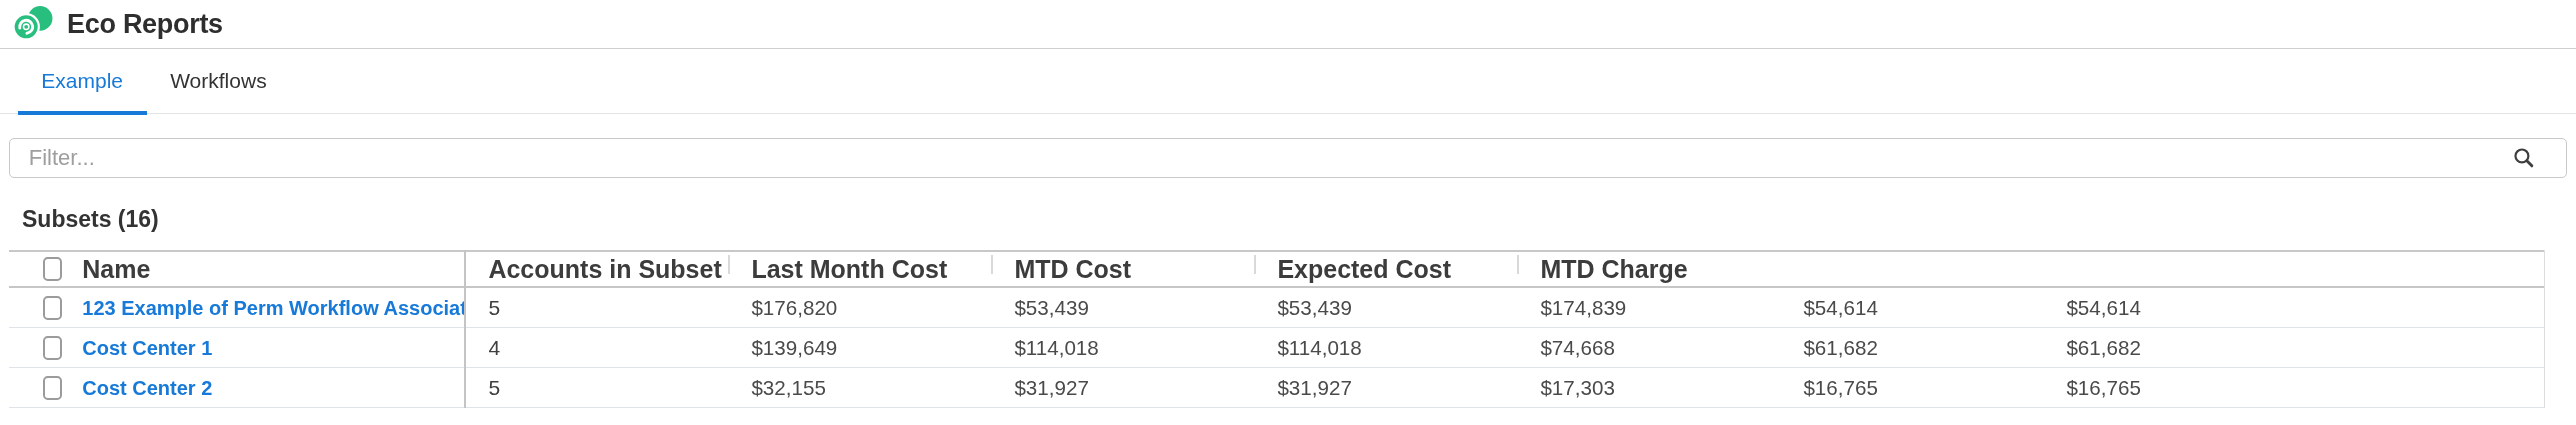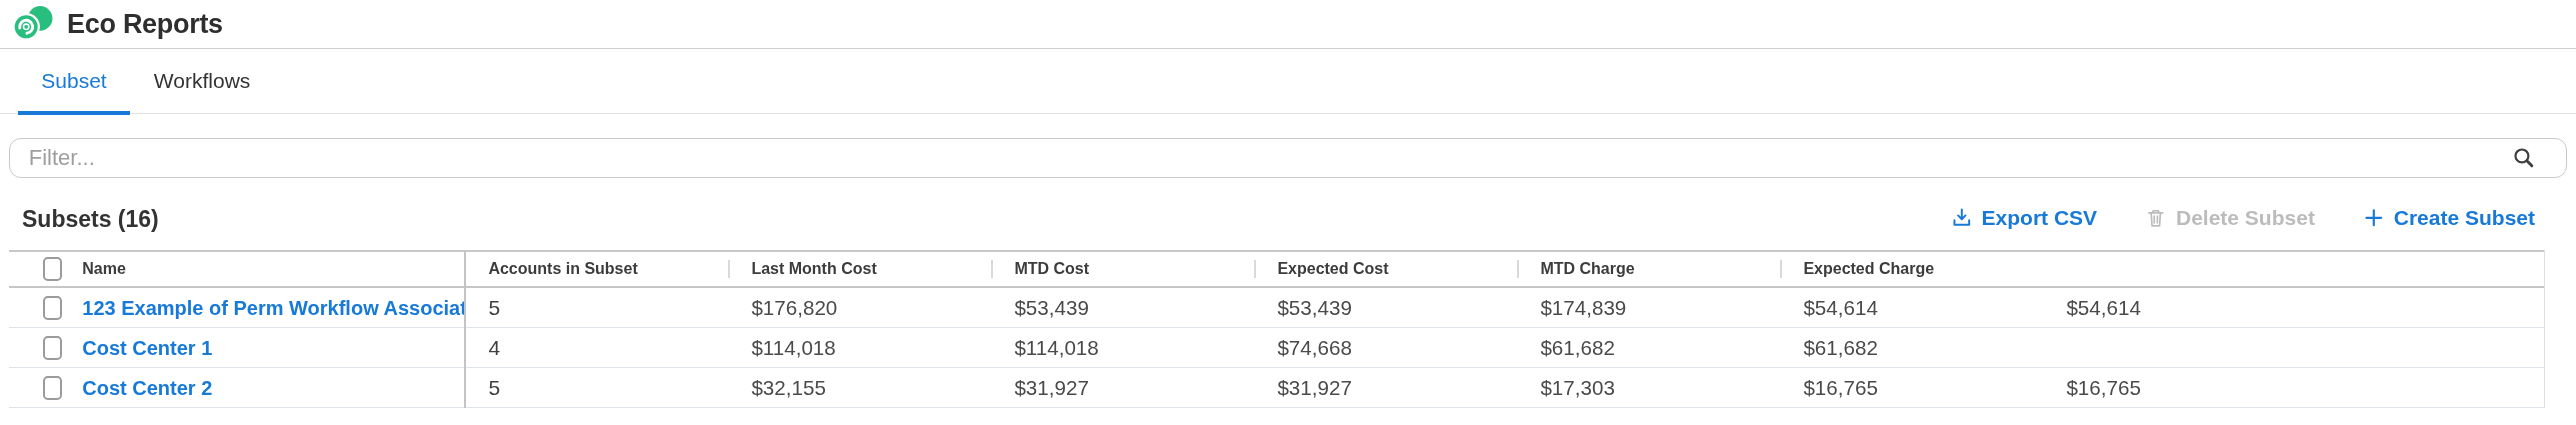--- a/index.html
+++ b/index.html
@@ -18,42 +18,42 @@
 
   
   .tabs-bar { height:65px; border-bottom:1.8px solid #e3e3e3; display:flex; align-items:stretch; padding-left:17.7px; }
   .tab { display:flex; align-items:center; padding:0 23.6px; font-size:21px; color:#333; position:relative; cursor:pointer; }
   .tab.tab-active { color:#1779d8; }
   .tab.tab-active::after { content:''; position:absolute; left:0; right:0; bottom:-1.8px; height:4.1px; background:#1779d8; }
 
   
   .filter-row { margin:23.6px 8.8px 0 8.8px; position:relative; }
   .filter-input {
-    width:100%; height:40px; border:1.8px solid #c9c9c9; border-radius:12px;
+    width:100%; height:40px; border:1.8px solid #c9c9c9; border-radius:5px;
     font-size:22px; padding:0 65px 0 19px; color:#444; outline:none;
     font-family:"Liberation Sans", sans-serif;
   }
   .filter-input::placeholder { color:#9e9e9e; }
   .search-icon { position:absolute; right:31px; top:7.7px; width:25px; height:25px; cursor:pointer; }
 
   
   .toolbar { display:flex; justify-content:space-between; align-items:flex-start; margin:28px 41px 17.7px 22px; }
   .section-title { font-size:23px; font-weight:700; color:#333; }
   .toolbar-actions { display:flex; align-items:center; gap:47px; }
   .tool-btn { display:flex; align-items:center; gap:8.3px; font-size:21px; font-weight:700; color:#1779d8; cursor:pointer; white-space:nowrap; }
   .tool-btn.disabled { color:#bcbcbc; cursor:default; }
   .tool-btn svg { width:23.6px; height:23.6px; flex:none; }
 
   
   .subset-table { margin-left:8.8px; width:2536px; position:relative; border-right:1.8px solid #dedede; }
   .name-divider { position:absolute; left:455px; top:0; bottom:0; width:1.8px; background:#c4c4c4; }
   .thead {
     display:flex; align-items:center; height:38px;
     border-top:2.4px solid #c8c8c8; border-bottom:2.4px solid #c6c6c6;
-    font-size:16px; font-weight:700; color:#3c3c3c;
+    font-size:25px; font-weight:700; color:#3c3c3c;
   }
   .trow {
     display:flex; align-items:center; height:40px;
     border-bottom:1.8px solid #dde3e9; font-size:20.6px; color:#4a4a4a;
   }
   .col-check { width:70px; flex:none; display:flex; align-items:center; padding-left:34px; }
   .checkbox {
     width:19px; height:23.6px; flex:none; background:#fff;
     border:2.4px solid #9b9b9b; border-radius:4.7px; cursor:pointer; display:inline-block;
   }
@@ -73,73 +73,52 @@
     <circle cx="14" cy="19.5" r="10.3" fill="#27be7e"></circle>
     <circle cx="14" cy="19.5" r="5.8" fill="none" stroke="#ffffff" stroke-width="2.6" stroke-dasharray="27 10" stroke-linecap="round" transform="rotate(170 14 19.5)"></circle>
     <circle cx="14" cy="19.5" r="3.1" fill="#ffffff"></circle>
     <circle cx="14" cy="19.5" r="1.7" fill="#27be7e"></circle>
   </svg>
   <div class="app-title">Eco Reports</div>
 </div>
 
 <div class="tabs-bar">
   <div class="tab tab-active">
-    <span>Subset</span>
+    <span>Example</span>
   </div>
   <div class="tab">
     <span>Workflows</span>
   </div>
 </div>
 
 <div class="filter-row">
   <input class="filter-input" type="text" placeholder="Filter..." style="">
   <svg class="search-icon" viewBox="0 0 24 24" aria-hidden="true">
     <circle cx="10.5" cy="10.5" r="6.2" stroke="#3f3f3f" stroke-width="2.1" fill="none"></circle>
     <path d="M15.2 15.2L20 20" stroke="#3f3f3f" stroke-width="2.8" stroke-linecap="round"></path>
   </svg>
 </div>
 
 <div class="toolbar">
   <div class="section-title">Subsets (16)</div>
-  <div class="toolbar-actions">
-    <div class="tool-btn">
-      <svg viewBox="0 0 24 24" aria-hidden="true">
-        <path d="M12 3.5v9.5M8.2 9.6l3.8 3.9 3.8-3.9M4.5 14.5v4.6h15v-4.6" stroke="currentColor" stroke-width="2" fill="none" stroke-linecap="round" stroke-linejoin="round"></path>
-      </svg>
-      <span>Export CSV</span>
-    </div>
-    <div class="tool-btn disabled">
-      <svg viewBox="0 0 24 24" aria-hidden="true">
-        <path d="M5 7h14M9.2 7V4.8h5.6V7M7.3 7l.9 13.2h7.6L16.7 7M10.4 10.3v6.8M13.6 10.3v6.8" stroke="currentColor" stroke-width="1.7" fill="none" stroke-linecap="round" stroke-linejoin="round"></path>
-      </svg>
-      <span>Delete Subset</span>
-    </div>
-    <div class="tool-btn">
-      <svg viewBox="0 0 24 24" aria-hidden="true">
-        <path d="M12 4.5v15M4.5 12h15" stroke="currentColor" stroke-width="2.2" stroke-linecap="round"></path>
-      </svg>
-      <span>Create Subset</span>
-    </div>
-  </div>
 </div>
 
 <div class="subset-table">
   <div class="name-divider"></div>
 
   <div class="thead">
     <div class="col-check">
       <span class="checkbox"></span>
     </div>
     <div class="col-name hcell">Name</div>
     <div class="col-money hcell">Accounts in Subset</div>
     <div class="col-money hcell sep">Last Month Cost</div>
     <div class="col-money hcell sep">MTD Cost</div>
     <div class="col-money hcell sep">Expected Cost</div>
     <div class="col-money hcell sep">MTD Charge</div>
-    <div class="col-money hcell sep">Expected Charge</div>
   </div>
 
   <div class="trow">
     <div class="col-check">
       <span class="checkbox"></span>
     </div>
     <div class="col-name">
       <a class="name-link">123 Example of Perm Workflow Association</a>
     </div>
     <div class="col-money cell-accounts">5</div>
@@ -152,20 +131,21 @@
   </div>
 
   <div class="trow">
     <div class="col-check">
       <span class="checkbox"></span>
     </div>
     <div class="col-name">
       <a class="name-link">Cost Center 1</a>
     </div>
     <div class="col-money cell-accounts">4</div>
+    <div class="col-money">$139,649</div>
     <div class="col-money">$114,018</div>
     <div class="col-money">$114,018</div>
     <div class="col-money">$74,668</div>
     <div class="col-money">$61,682</div>
     <div class="col-money">$61,682</div>
   </div>
 
   <div class="trow">
     <div class="col-check">
       <span class="checkbox"></span>

